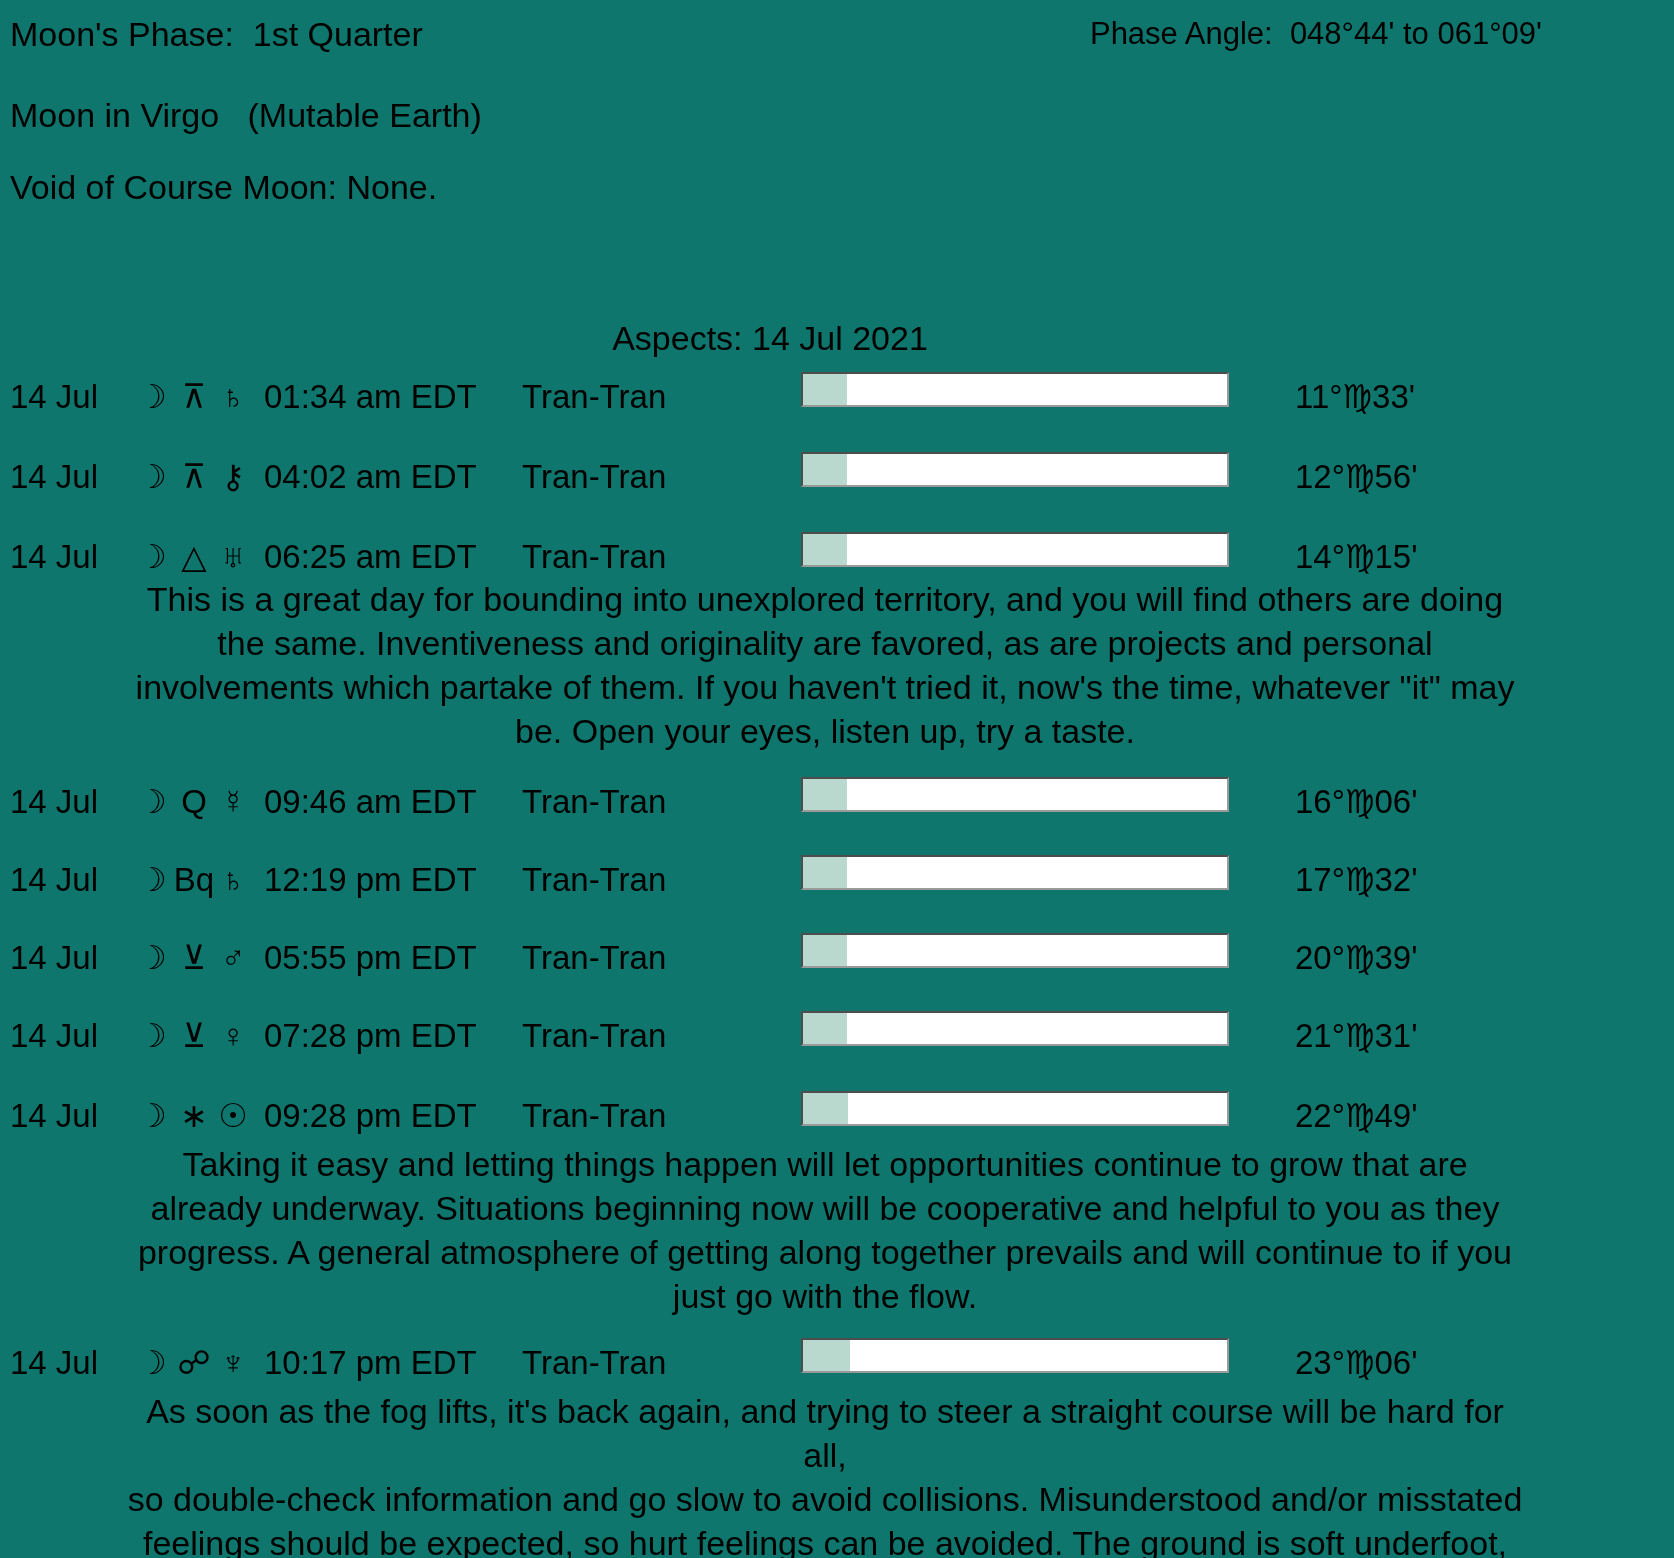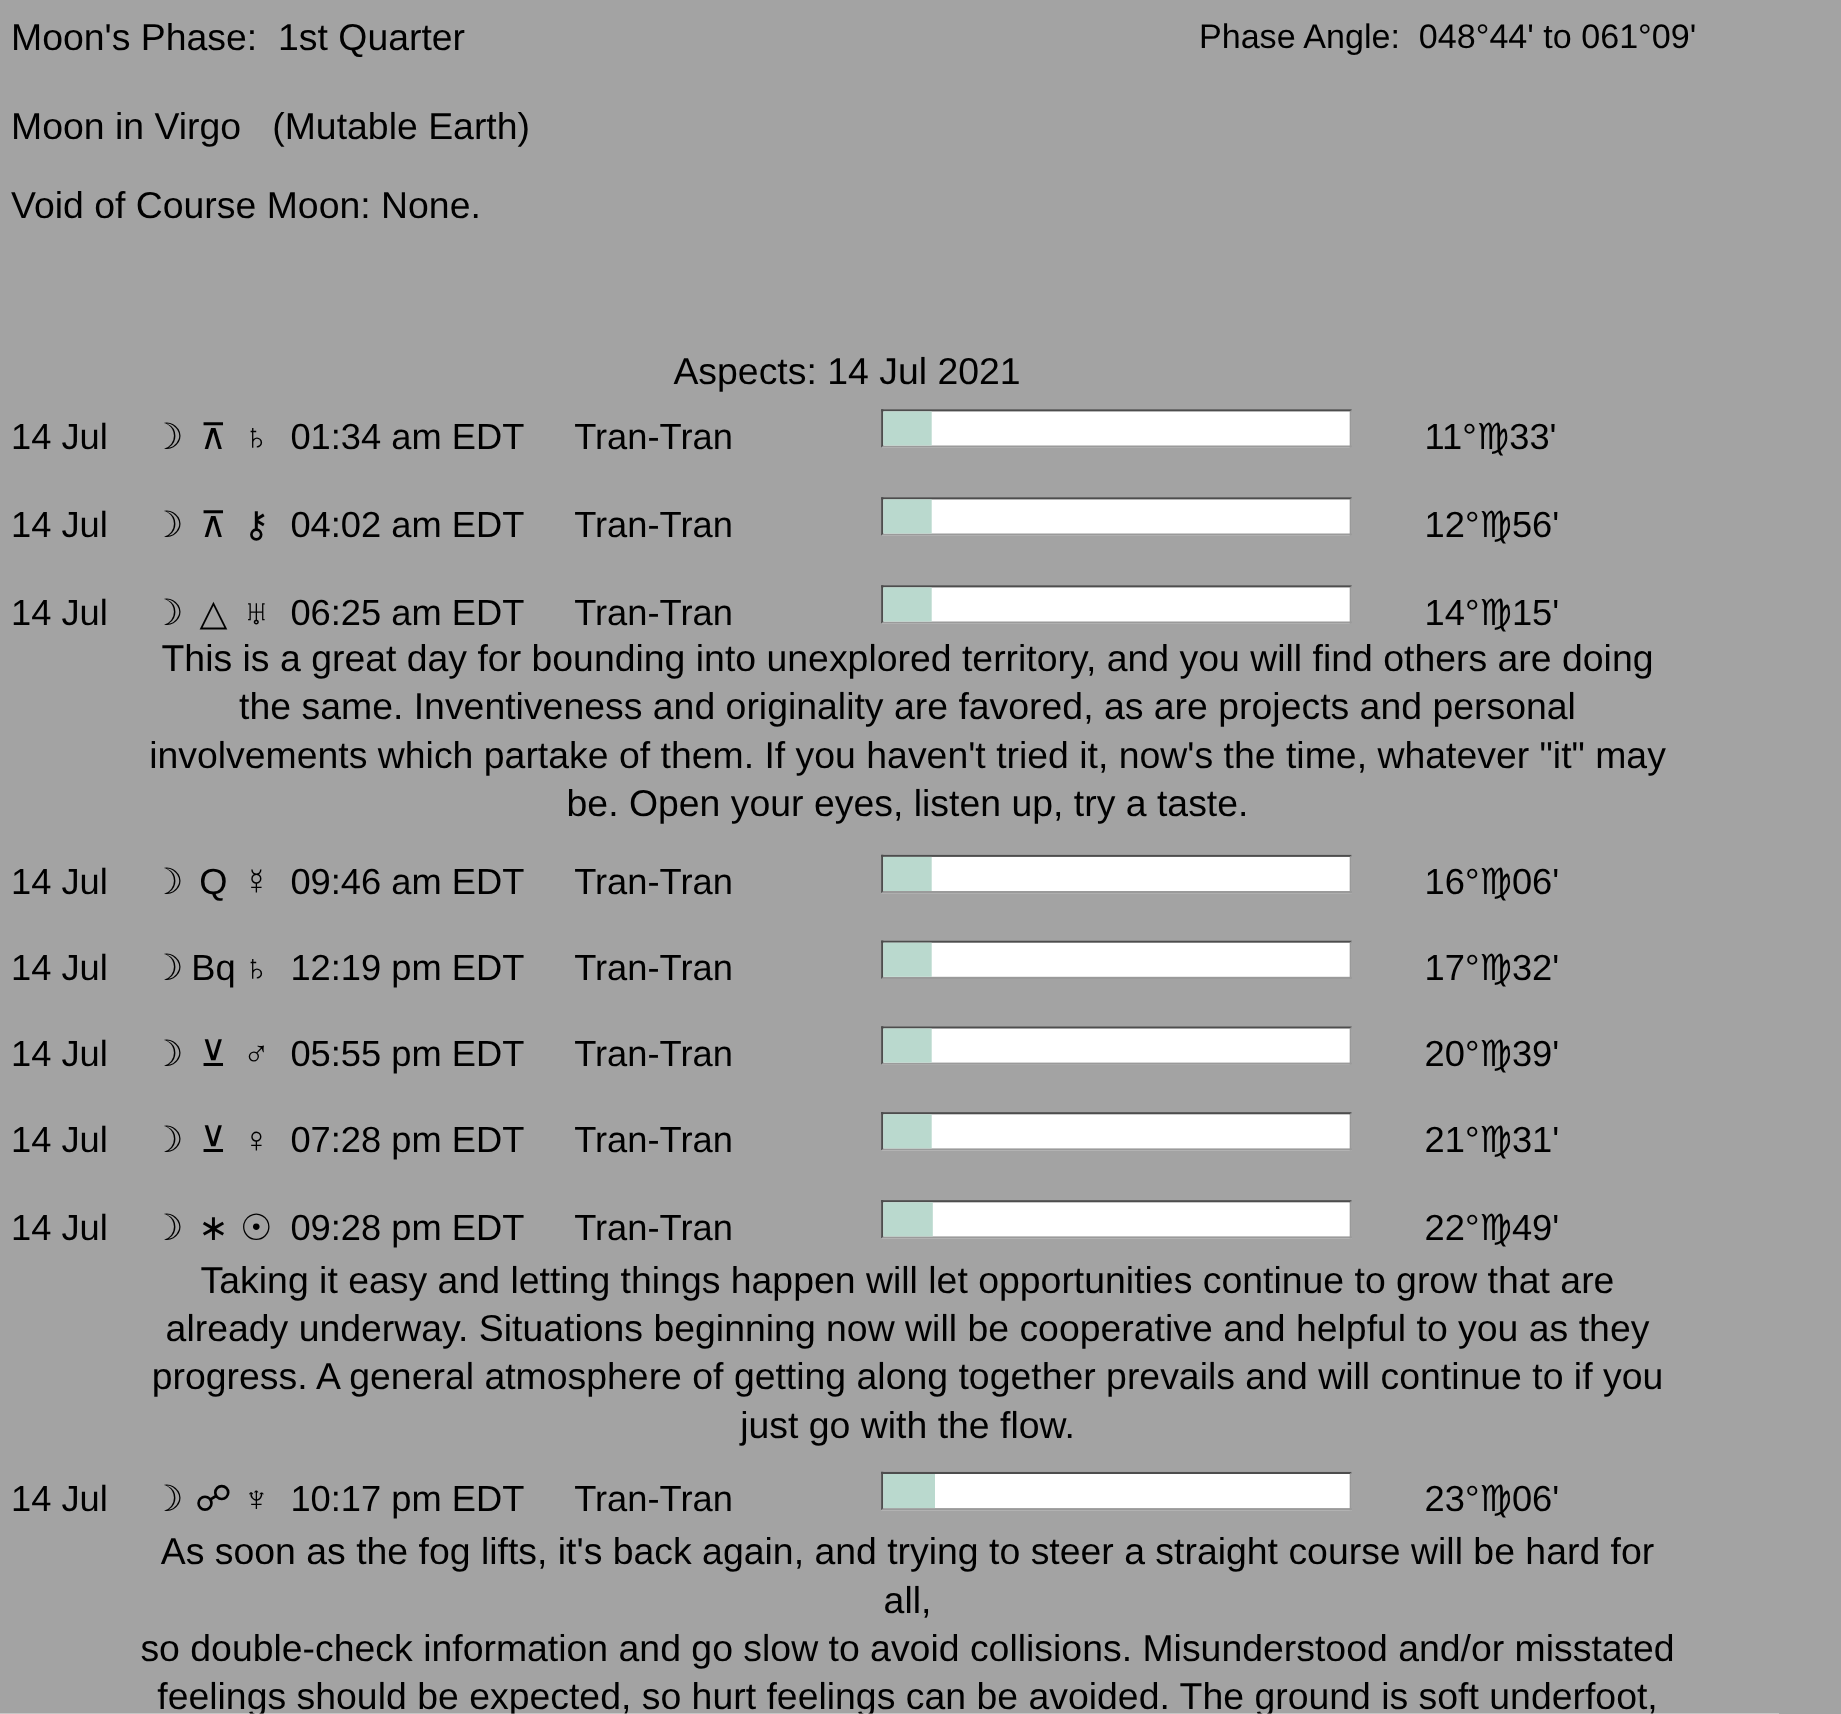--- a/index.html
+++ b/index.html
@@ -1,16 +1,16 @@
 <!DOCTYPE html>
 <html><head>
 <meta charset="utf-8">
 <style>
   html,body{margin:0;padding:0;background:#fff;}
-  #page{position:relative;width:1674px;height:1558px;background:#a3a3a3;
+  #page{position:relative;width:1674px;height:1558px;background:#0f766e;
         font-family:"Liberation Sans","DejaVu Sans",sans-serif;color:#000;overflow:hidden;}
   .pre{white-space:pre;}
   .hline{position:absolute;left:10px;font-size:34px;line-height:40px;}
   #phase-angle{position:absolute;right:132px;top:16px;font-size:31px;line-height:36px;}
   #aspects-title{position:absolute;left:0;top:318px;width:1540px;text-align:center;
                  font-size:34px;line-height:40px;}
   .row{position:absolute;left:0;width:1674px;height:42px;font-size:33px;line-height:40px;}
   .c-date{position:absolute;left:10px;}
   .c-moon{position:absolute;left:134px;width:36px;text-align:center;}
   .c-aspect{position:absolute;left:172px;width:44px;text-align:center;}

